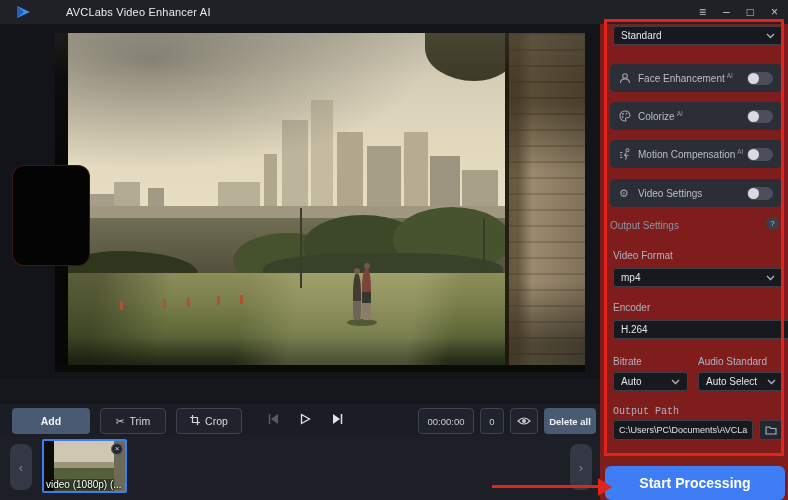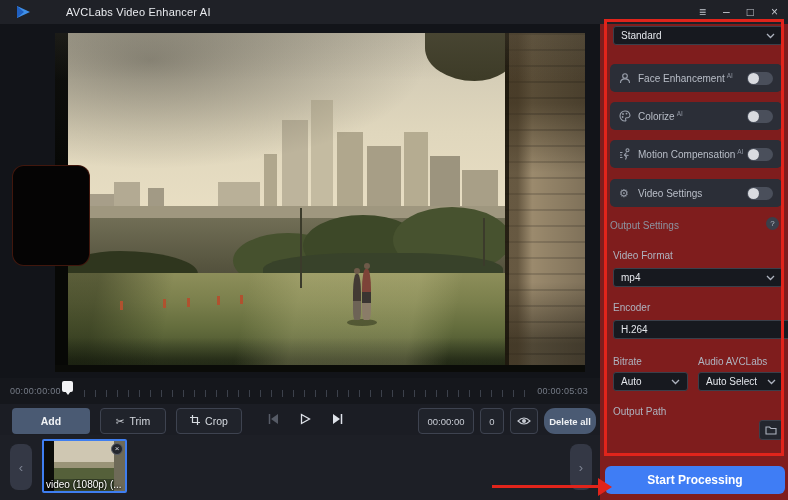--- a/index.html
+++ b/index.html
@@ -95,21 +95,21 @@
   .filled { background:#4a5a73; color:#f0f2f5; font-weight:bold; }
   .outlined { background:#20232b; border:1px solid #3e4350; color:#d6dae0; }
   .btn-add { left:12px; width:78px; }
   .btn-trim { left:100px; width:66px; }
   .btn-crop { left:176px; width:66px; }
   .pb { position:absolute; top:6px; width:22px; height:18px; display:flex; align-items:center; justify-content:center; }
   .pb-prev { left:262px; } .pb-play { left:294px; } .pb-next { left:326px; }
   .time-box { left:418px; width:56px; font-size:9.5px; color:#c9cdd5; }
   .zero-box { left:480px; width:24px; font-size:9.5px; color:#c9cdd5; }
   .eye-btn { left:510px; width:28px; }
-  .btn-delete { left:544px; width:52px; font-size:9.5px;border-radius:11px; }
+  .btn-delete { left:544px; width:52px; font-size:9.5px; }
 
   
   .filmstrip { position:absolute; left:0; top:435px; width:600px; height:65px; background:#1d1f26; }
   .scroll-btn { position:absolute; top:9px; width:22px; height:46px; background:#343845; border-radius:8px;
                 display:flex; align-items:center; justify-content:center; color:#7d8392; font-size:13px; }
   .scroll-left { left:10px; } .scroll-right { left:570px; }
   .thumb { position:absolute; left:42px; top:4px; width:85px; height:54px; border:2px solid #3f7ef0; border-radius:2px;
            background:linear-gradient(90deg,#0c0d0a 0 12%, transparent 12%),
                       linear-gradient(270deg,#6e6a58 0 14%, transparent 14%),
                       linear-gradient(180deg,#cfc7b2 0 42%, #9a9478 42% 54%, #55603a 54% 76%, #39442a 76% 100%); }
@@ -131,32 +131,32 @@
   .card-label { font-size:10px; color:#b9bec8; }
   .ai-sup { font-size:6.5px; color:#8f95a1; vertical-align:super; margin-left:2px; }
   .toggle { margin-left:auto; width:26px; height:13px; border-radius:7px; background:#4a4f5b; position:relative; }
   .toggle .knob { position:absolute; left:1px; top:1px; width:11px; height:11px; border-radius:50%; background:#d9dbe0; }
   .section-header { position:absolute; left:10px; top:196px; font-size:10px; color:#8d93a0; }
   .help-circle { position:absolute; right:9px; top:193px; width:13px; height:13px; border-radius:50%; background:#3a3f4a;
                  color:#b8bdc7; font-size:8px; line-height:13px; text-align:center; }
   .field-label { position:absolute; font-size:10px; color:#aeb3bf; }
   .lbl-format { left:13px; top:226px; } .lbl-encoder { left:13px; top:278px; }
   .lbl-bitrate { left:13px; top:332px; } .lbl-audio { left:98px; top:332px; }
-  .lbl-path { left:13px; top:382px; }
+  .lbl-path { left:13px; top:382px;font-family:Liberation Mono, monospace; }
   .dd-format { left:13px; top:244px; width:170px; }
   .dd-encoder { left:13px; top:296px; width:202px;text-align:right; }
   .dd-bitrate { left:13px; top:348px; width:75px; }
   .dd-audio { left:98px; top:348px; width:86px; }
   .path-input { position:absolute; left:13px; top:396px; width:140px; height:20px; background:#17191f;
                 border:1px solid #3a3f4a; border-radius:3px; display:flex; align-items:center; padding:0 5px;
                 font-size:9px; color:#dfe2e8; white-space:nowrap; overflow:hidden; }
   .folder-btn { position:absolute; left:159px; top:396px; width:24px; height:20px; background:#23262e;
                 border:1px solid #3a3f4a; border-radius:3px; display:flex; align-items:center; justify-content:center; }
-  .start-btn { position:absolute; left:5px; top:442px; width:180px; height:28px; border-radius:6px; border:none;
-               background:#3f7df5; color:#fff; font-size:12px; font-weight:bold; font-family:inherit; }
+  .start-btn { position:absolute; left:5px; top:442px; width:180px; height:34px; border-radius:6px; border:none;
+               background:#3f7df5; color:#fff; font-size:14px; font-weight:bold; font-family:inherit; }
 
   
   .hl-rect { position:absolute; left:604px; top:19px; width:180px; height:437px; border:3px solid #e1241b;
              z-index:9; pointer-events:none; }
   .hl-arrow-line { position:absolute; left:492px; top:485px; width:108px; height:3px; background:#e1241b; z-index:9; }
   .hl-arrow-head { position:absolute; left:598px; top:478px; width:0; height:0; border-top:9px solid transparent;
                    border-bottom:9px solid transparent; border-left:14px solid #e1241b; z-index:9; }
 </style>
 </head>
 <body>
@@ -233,26 +233,20 @@
       <div class="pylon">
           <div class="pylon-shade"></div>
         </div>
       <div class="film-edge-left"></div>
       <div class="film-edge-bottom"></div>
       <div class="vignette"></div>
     </div>
     <div class="black-box"></div>
   </div>
 
-  <div class="timeline">
-    <span class="tc tc-left">00:00:00:00</span>
-    <div class="playhead"></div>
-    <div class="ruler"></div>
-    <span class="tc tc-right">00:00:05:03</span>
-  </div>
 
   <div class="toolbar">
     <div class="tbtn filled btn-add">
       <span>Add</span>
     </div>
     <div class="tbtn outlined btn-trim">
       <span>✂</span>
       <span>Trim</span>
     </div>
     <div class="tbtn outlined btn-crop">
@@ -384,39 +378,40 @@
     <div class="dropdown dd-encoder">
       <span>H.264</span>
       <span class="chev">
         <svg width="9" height="6" viewBox="0 0 9 6" fill="none" stroke="#aeb3bf" stroke-width="1.3">
             <path d="M1 1l3.5 3.5L8 1"></path>
           </svg>
       </span>
     </div>
 
     <div class="field-label lbl-bitrate">Bitrate</div>
-    <div class="field-label lbl-audio">Audio AVCLabs</div>
+    <div class="field-label lbl-audio">Audio Standard</div>
     <div class="dropdown dd-bitrate">
       <span>Auto</span>
       <span class="chev">
         <svg width="9" height="6" viewBox="0 0 9 6" fill="none" stroke="#aeb3bf" stroke-width="1.3">
             <path d="M1 1l3.5 3.5L8 1"></path>
           </svg>
       </span>
     </div>
     <div class="dropdown dd-audio">
       <span>Auto Select</span>
       <span class="chev">
         <svg width="9" height="6" viewBox="0 0 9 6" fill="none" stroke="#aeb3bf" stroke-width="1.3">
             <path d="M1 1l3.5 3.5L8 1"></path>
           </svg>
       </span>
     </div>
 
     <div class="field-label lbl-path">Output Path</div>
+    <div class="path-input">C:\Users\PC\Documents\AVCLa</div>
     <div class="folder-btn">
       <svg width="12" height="10" viewBox="0 0 12 10">
           <path d="M1 2h3.5L6 3.5h5V9H1Z" fill="none" stroke="#aeb3bf" stroke-width="1.1"></path>
         </svg>
     </div>
 
     <button class="start-btn">Start Processing</button>
   </div>
 
   <div class="hl-rect"></div>

